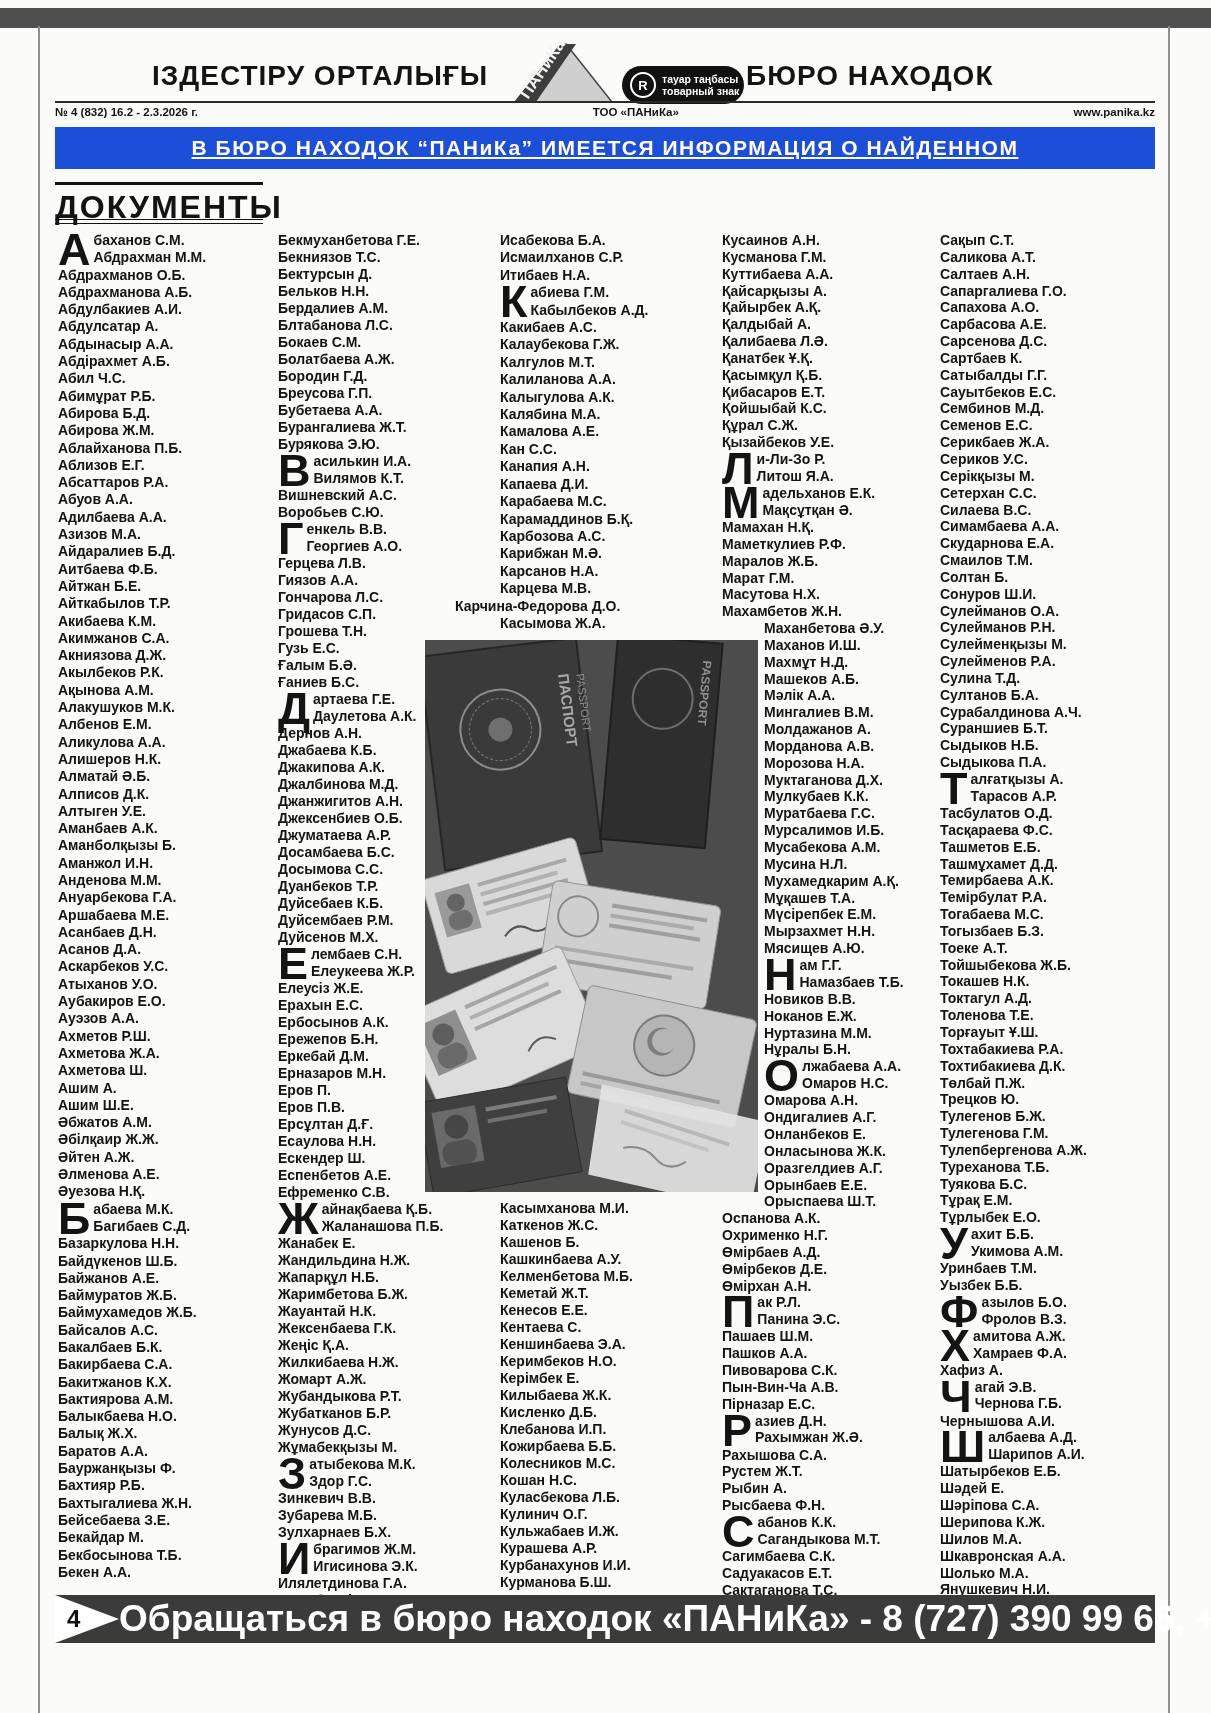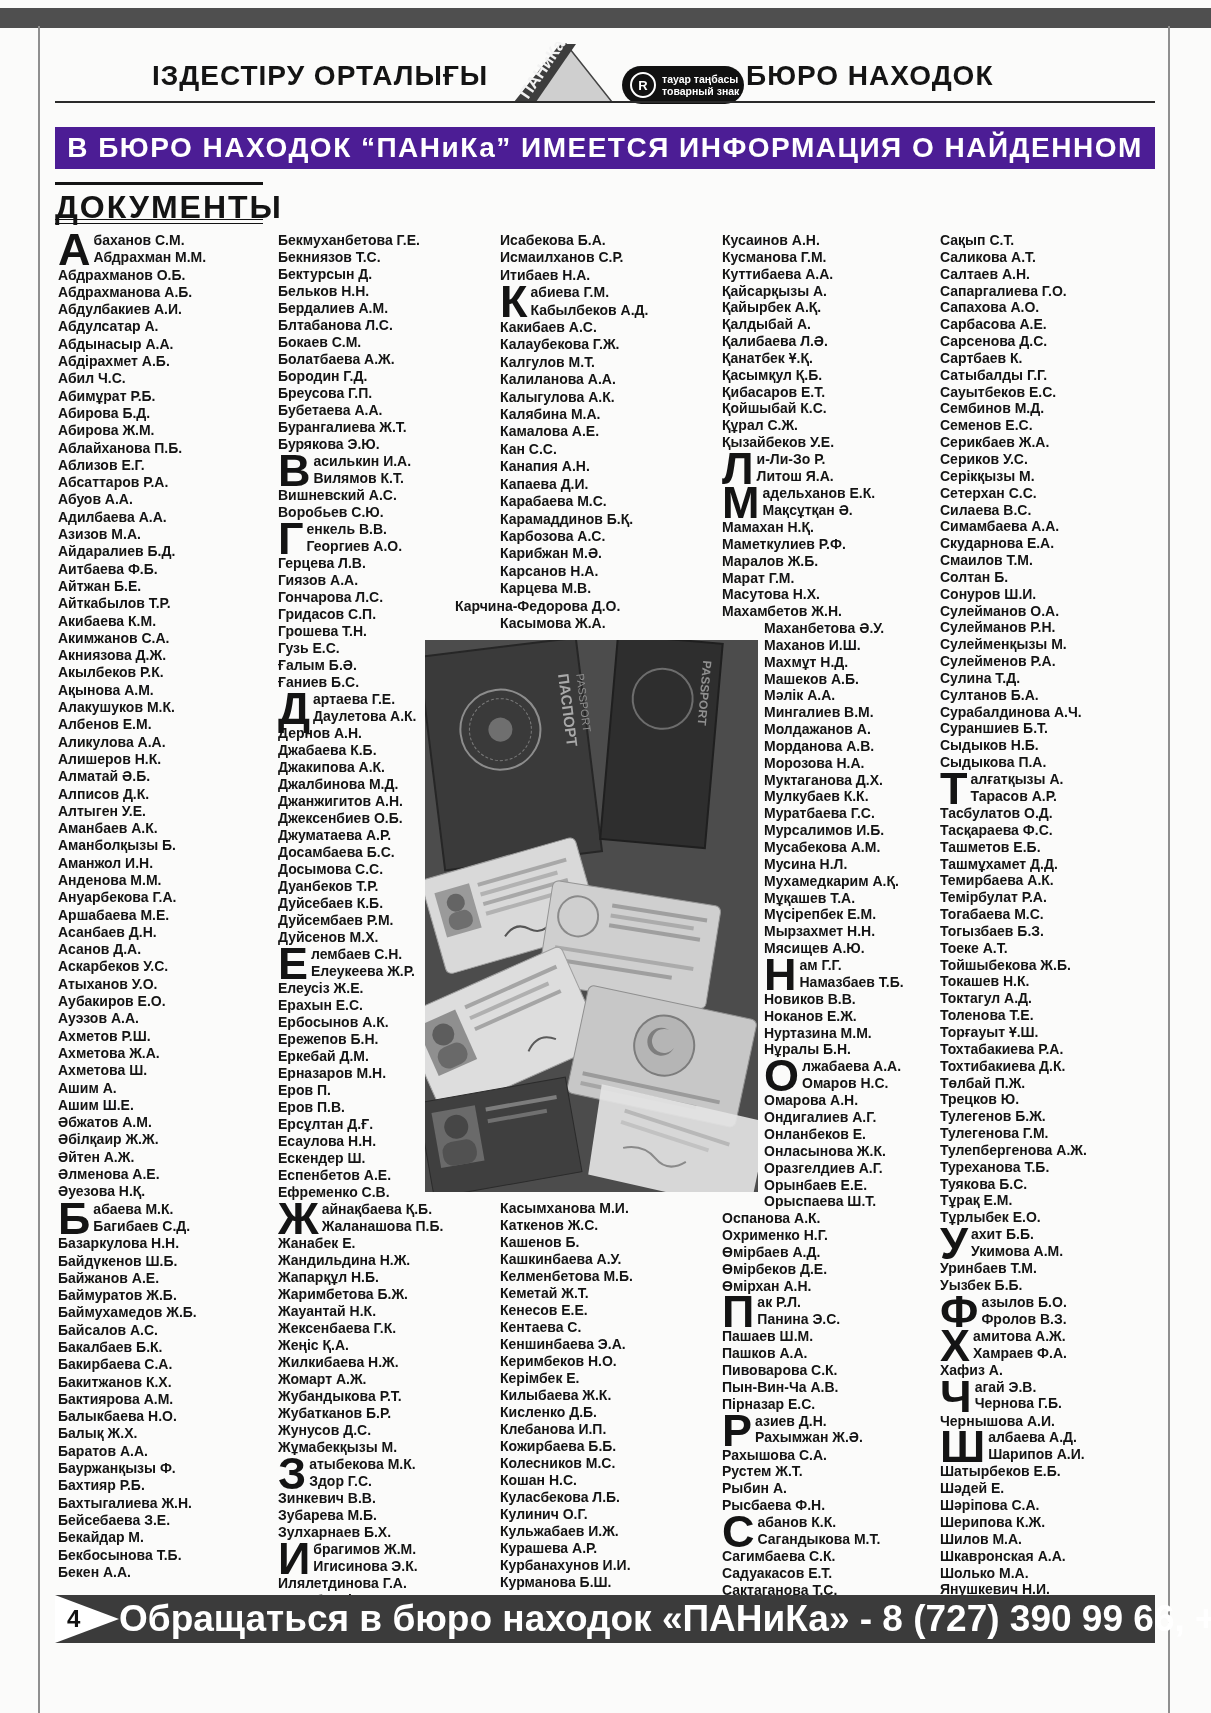--- a/index.html
+++ b/index.html
@@ -14,22 +14,22 @@
   .mast-right{position:absolute;left:746px;top:60px;font-size:28px;font-weight:bold;letter-spacing:1px;}
   .logo{position:absolute;left:512px;top:42px;width:102px;height:64px;}
   .tm-badge{position:absolute;left:622px;top:66px;width:122px;height:38px;background:#111;
             border-radius:19px;display:flex;align-items:center;padding:0 8px;box-sizing:border-box;color:#fff;}
   .tm-r{width:22px;height:22px;border:2px solid #fff;border-radius:50%;display:flex;align-items:center;
         justify-content:center;font-size:13px;font-weight:bold;flex:0 0 auto;}
   .tm-lines{margin-left:6px;font-size:10.5px;font-weight:bold;line-height:12px;white-space:nowrap;}
   .rule1{position:absolute;left:55px;top:101px;width:1100px;height:2px;background:#2a2a2a;}
   .issue{position:absolute;left:55px;top:106px;width:1100px;font-size:11.5px;font-weight:bold;display:flex;}
   .issue .c{flex:1;text-align:center;} .issue .r{text-align:right;}
-  .banner{position:absolute;left:55px;top:127px;width:1100px;height:42px;background:#4c1d95;color:#fff;
-          display:flex;align-items:center;justify-content:center;font-size:28px;font-weight:bold;letter-spacing:1.5px;white-space:nowrap;}
+  .banner{position:absolute;left:55px;top:127px;width:1100px;height:42px;background:#1d4ed8;color:#fff;
+          display:flex;align-items:center;justify-content:center;font-size:21px;font-weight:bold;letter-spacing:1.5px;white-space:nowrap;text-decoration:underline;}
 
   
   .doc-head{position:absolute;left:55px;top:182px;width:208px;text-align:center;font-size:32px;font-weight:bold;
             letter-spacing:2px;border-top:3px solid #141414;padding-top:4px;}
   .doc-line1{position:absolute;left:55px;top:219px;width:208px;height:1px;background:#141414;}
   .doc-line2{position:absolute;left:55px;top:223px;width:208px;height:1px;background:#141414;}
 
   
   .col{position:absolute;top:232px;font-size:14px;font-weight:bold;white-space:nowrap;}
   #col1{left:58px;line-height:17.3px;}
@@ -79,20 +79,25 @@
     <span class="tm-r">R</span>
     <span class="tm-lines">
       <span>тауар таңбасы</span><br>
       <span>товарный знак</span>
     </span>
   </div>
 
   <div class="mast-right">БЮРО НАХОДОК</div>
 
   <div class="rule1"></div>
+  <div class="issue">
+    <span>№ 4 (832) 16.2 - 2.3.2026 г.</span>
+    <span class="c">ТОО «ПАНиКа»</span>
+    <span class="r">www.panika.kz</span>
+  </div>
 
   <div class="banner">В БЮРО НАХОДОК “ПАНиКа” ИМЕЕТСЯ ИНФОРМАЦИЯ О НАЙДЕННОМ</div>
 
   <div class="doc-head">ДОКУМЕНТЫ</div>
   <div class="doc-line1"></div>
   <div class="doc-line2"></div>
 
   <div class="col" id="col1">
       <div class="group">
         <span class="dc">А</span>

